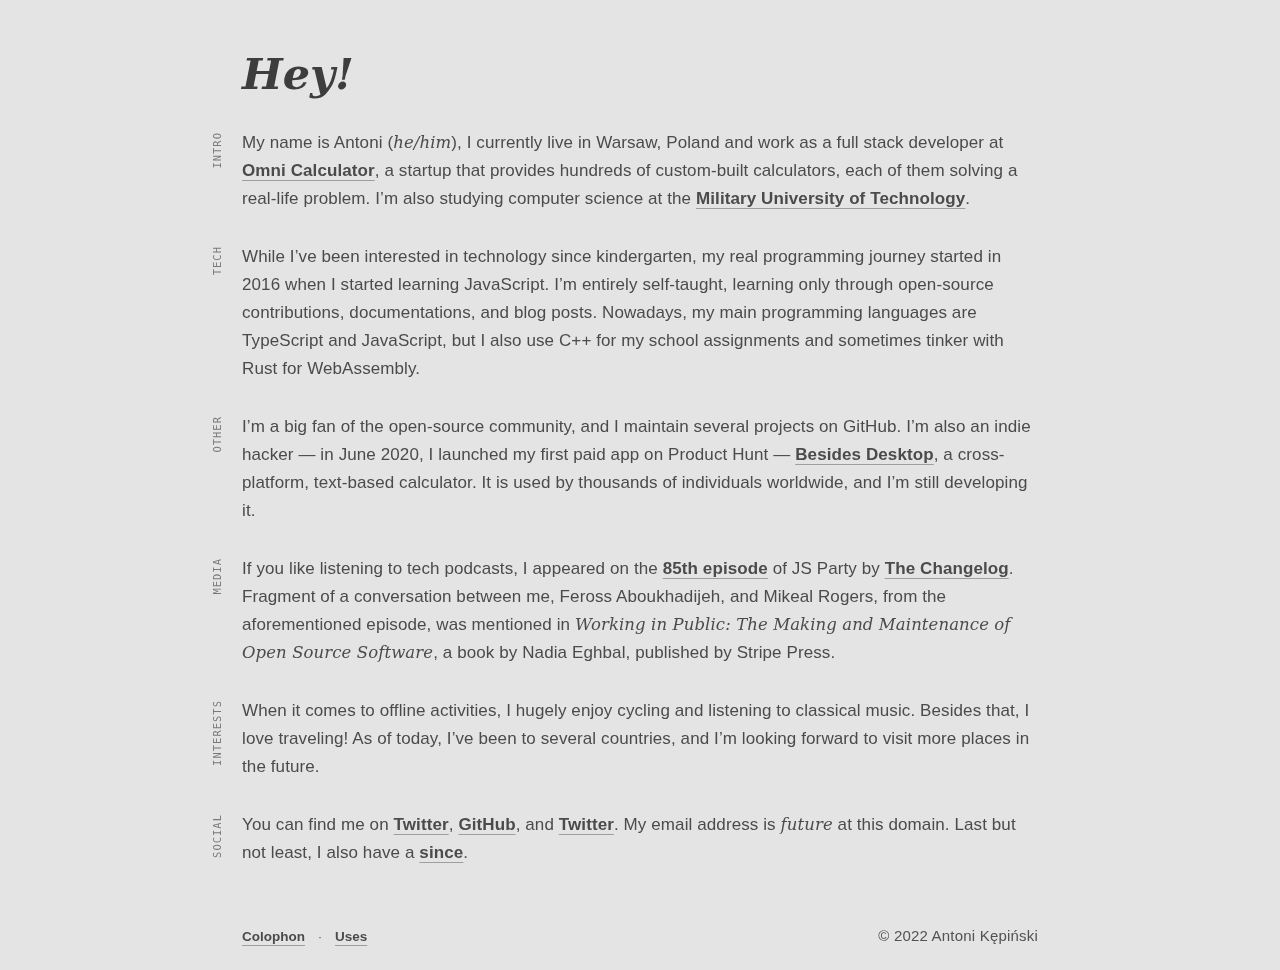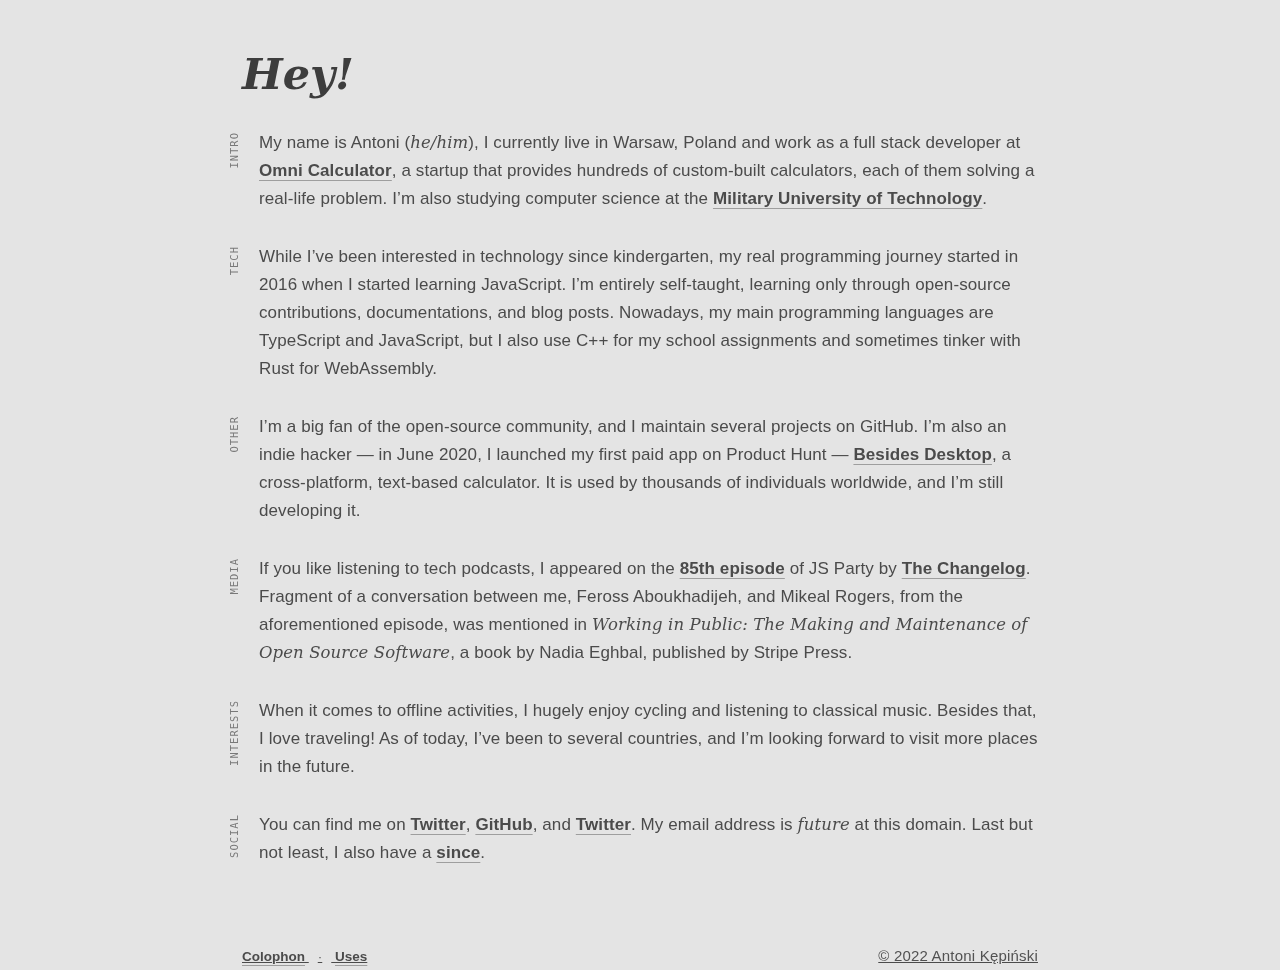--- a/index.html
+++ b/index.html
@@ -25,21 +25,21 @@
     font-family: "DejaVu Serif", serif;
     font-style: italic;
     font-weight: 700;
     font-size: 43px;
     line-height: 1.15;
     color: #3d3d3d;
     margin: 0 0 30px 0;
   }
   .entry {
     position: relative;
-    margin: 0 0 30px 17px;
+    margin: 0 0 30px 0;
   }
   .entry p {
     margin: 0;
     font-size: 17px;
     line-height: 28px;
     letter-spacing: 0.1px;
     color: #4b4b4b;
   }
   .side-label {
     position: absolute;
@@ -65,23 +65,22 @@
   }
   em.serif {
     font-family: "DejaVu Serif", serif;
     font-style: italic;
     font-size: 0.97em;
   }
   footer.site-footer {
     display: flex;
     justify-content: space-between;
     align-items: baseline;
-    margin-top: 80px;
+    margin-top: 60px;
     font-size: 13.5px;
-    text-decoration: underline;
   }
   footer.site-footer nav a.lnk {
     font-size: 13.5px;
   }
   .sep {
     margin: 0 9px;
     color: #5a5a5a;
     font-weight: 400;
   }
   .copyright {

